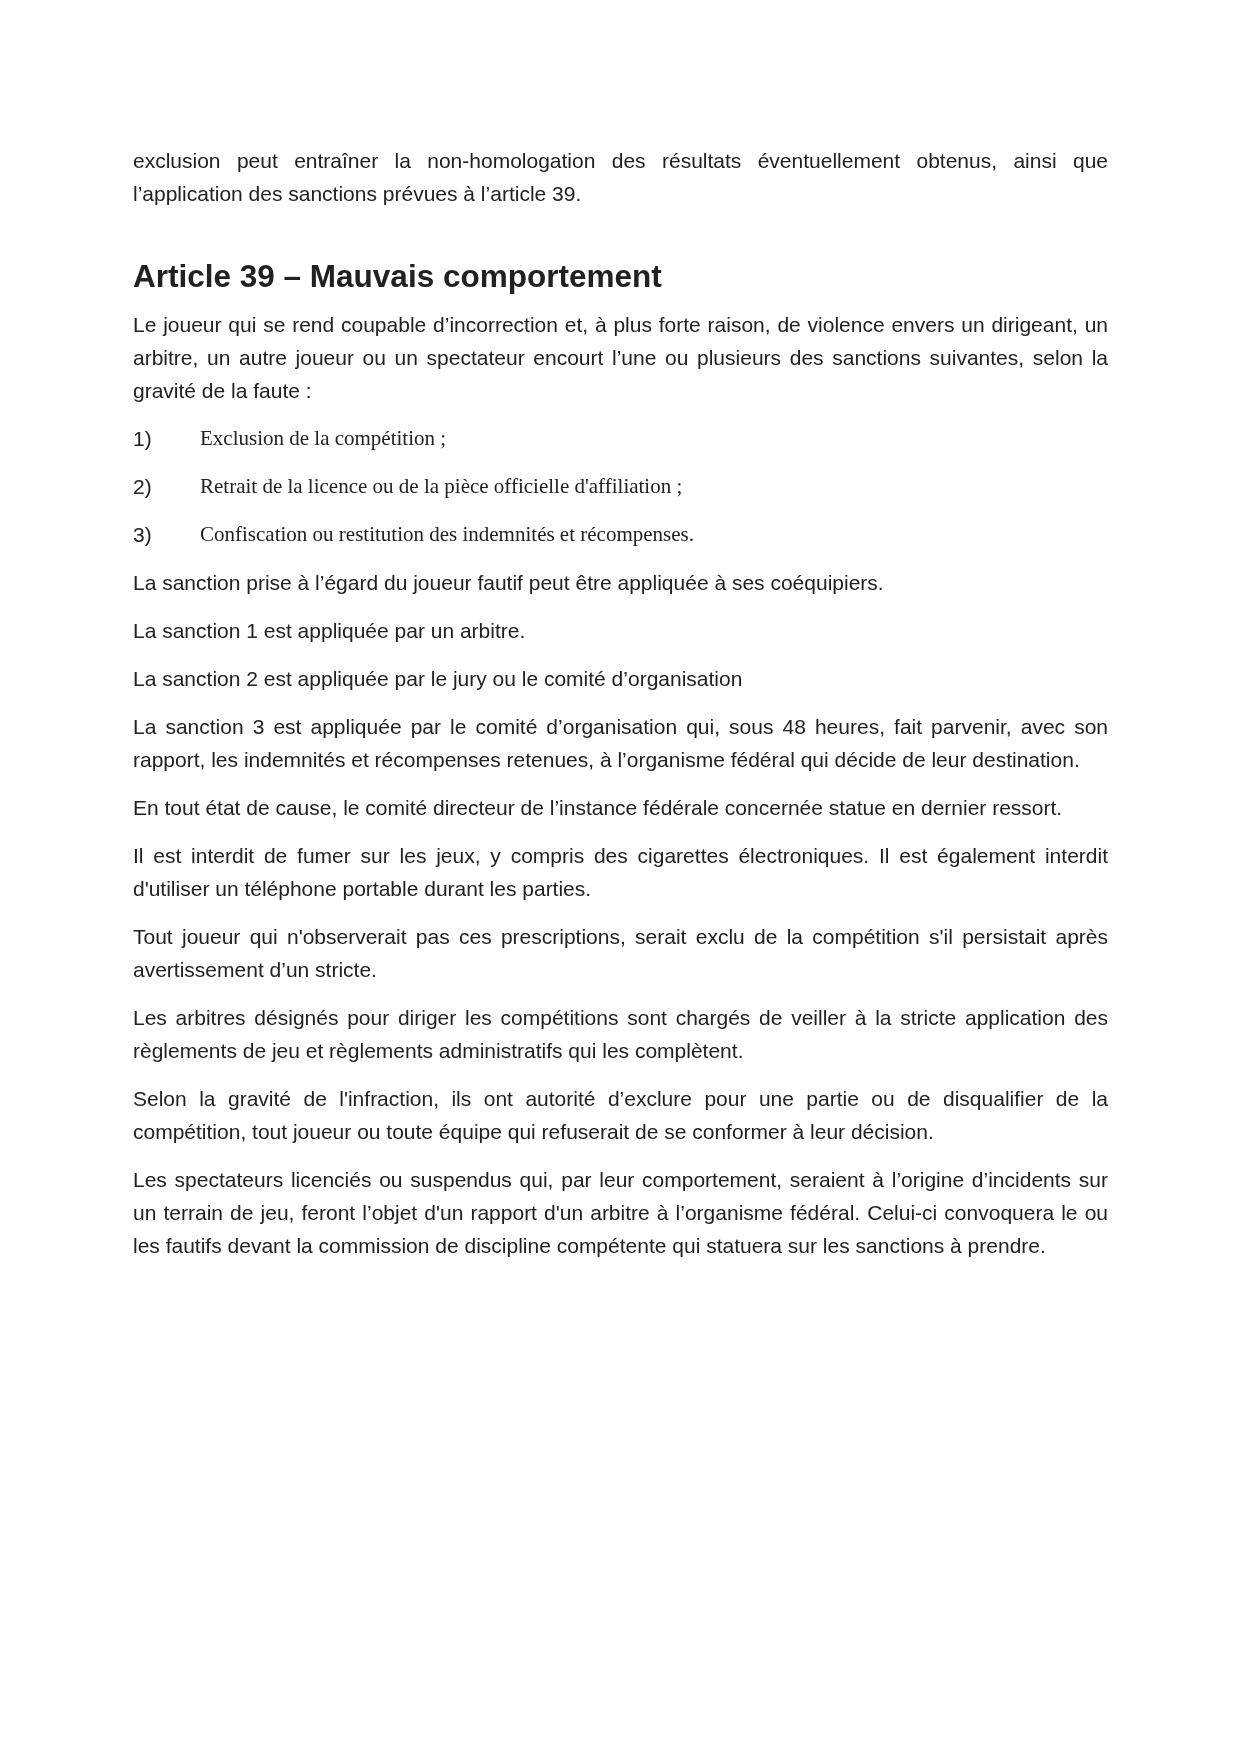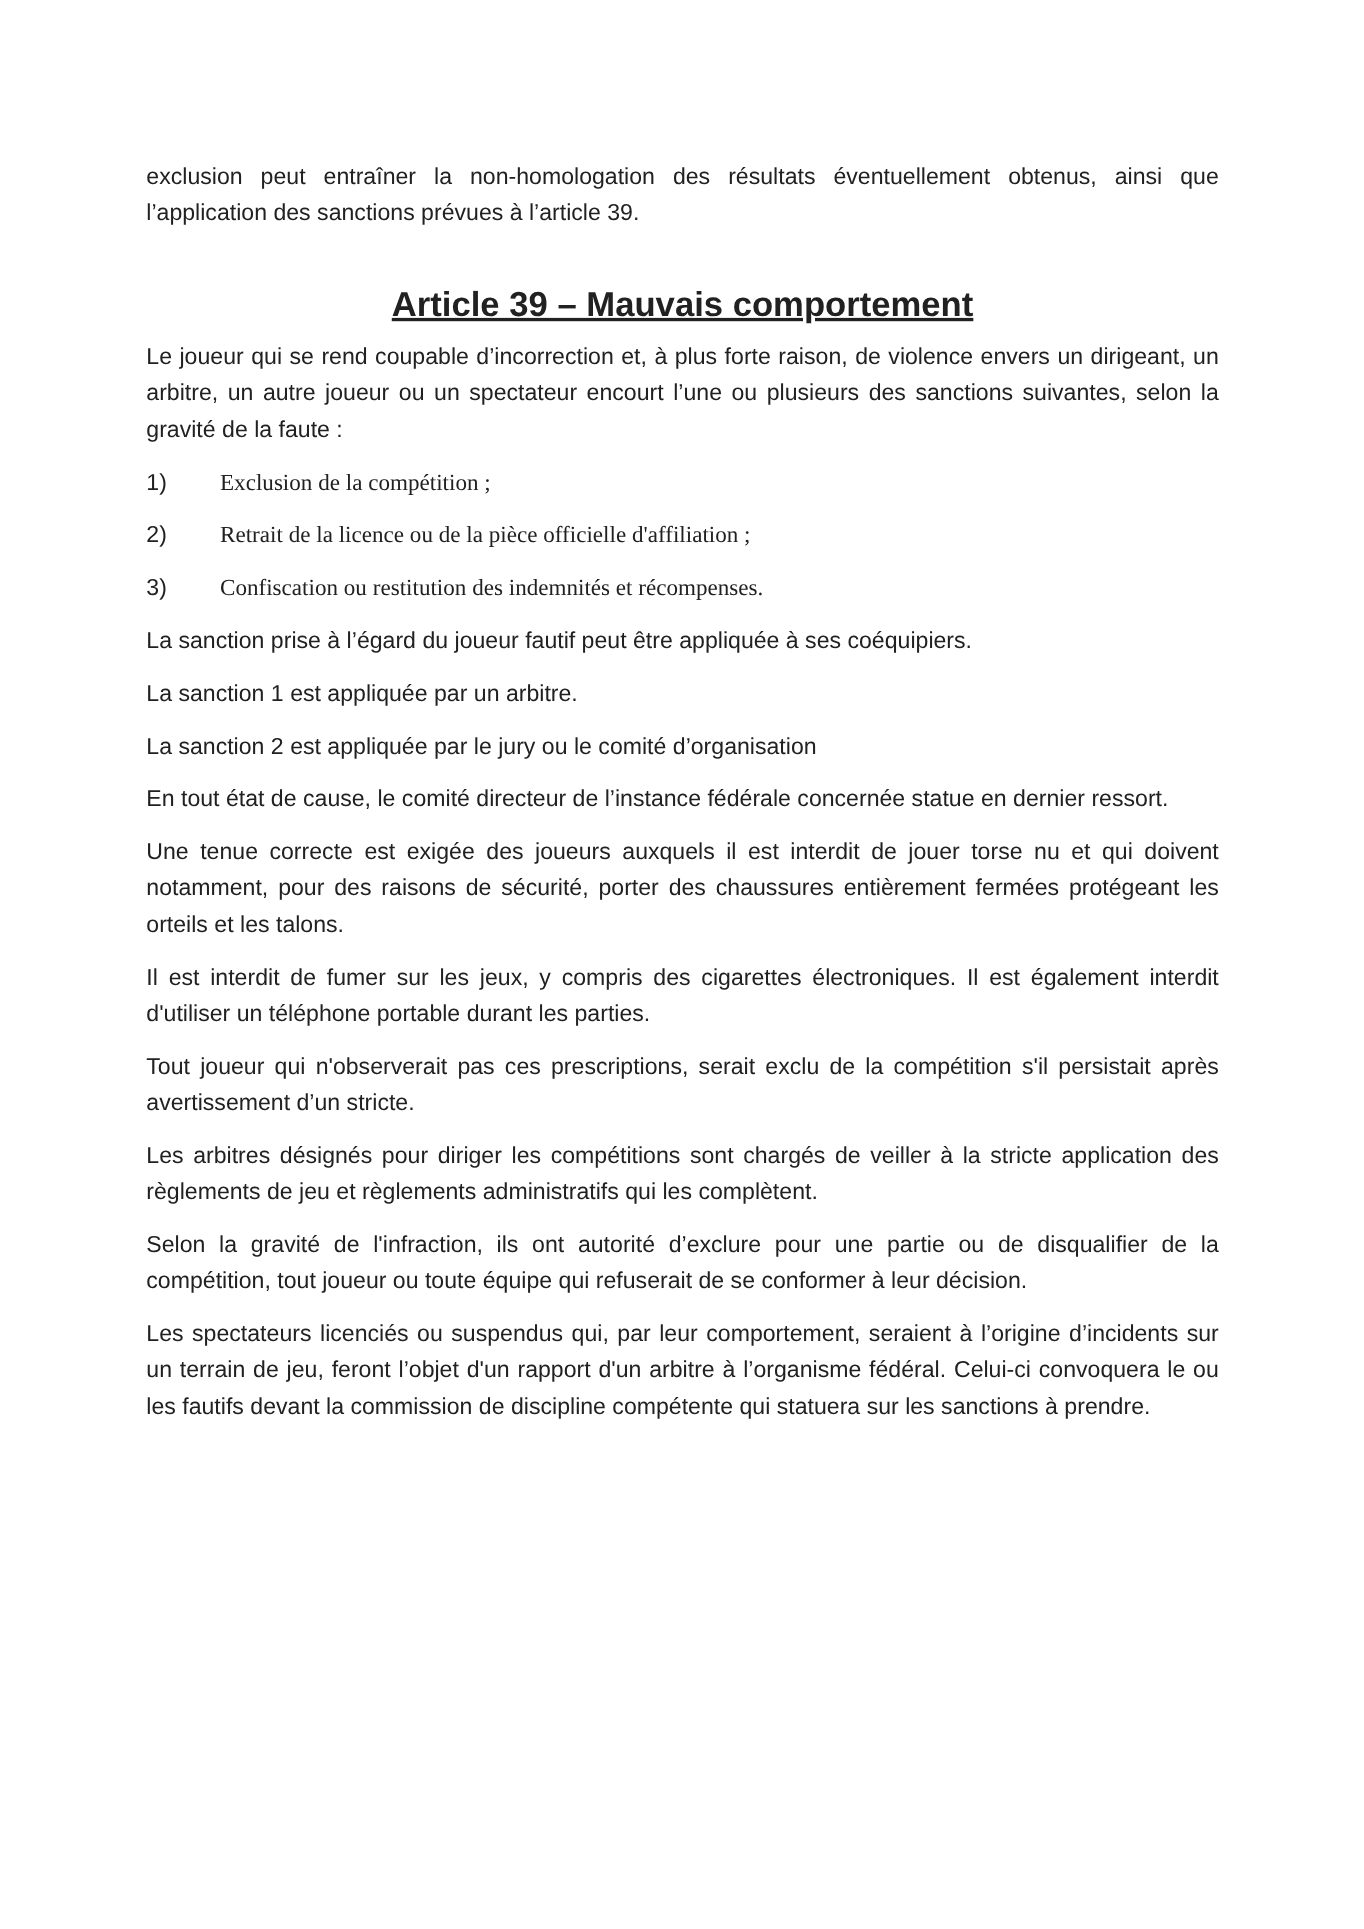--- a/index.html
+++ b/index.html
@@ -20,22 +20,21 @@
     line-height: 33px;
     color: #212121;
   }
   .para {
     margin: 0 0 15px 0;
     text-align: justify;
   }
   .heading {
     margin: 50px 0 15px 0;
     font-weight: bold;
-    text-align: center;
-    text-decoration: underline;
+    text-align: left;
   }
   .list-item {
     display: flex;
     margin: 0 0 15px 0;
   }
   .list-item .num {
     flex: 0 0 67px;
   }
   .list-item .txt {
     flex: 1 1 auto;
@@ -65,22 +64,22 @@
   </div>
 
   <div class="list-item">
     <span class="num">3)</span>
     <span class="txt">Confiscation ou restitution des indemnités et récompenses.</span>
   </div>
 
   <p class="para">La sanction prise à l’égard du joueur fautif peut être appliquée à ses coéquipiers.</p>
   <p class="para">La sanction 1 est appliquée par un arbitre.</p>
   <p class="para">La sanction 2 est appliquée par le jury ou le comité d’organisation</p>
+  <p class="para">La sanction 3 est appliquée par le comité d’organisation qui, sous 48 heures, fait parvenir, avec son rapport, les indemnités et récompenses retenues, à l’organisme fédéral qui décide de leur destination.</p>
   <p class="para">En tout état de cause, le comité directeur de l’instance fédérale concernée statue en dernier ressort.</p>
-  <p class="para">Une tenue correcte est exigée des joueurs auxquels il est interdit de jouer torse nu et qui doivent notamment, pour des raisons de sécurité, porter des chaussures entièrement fermées protégeant les orteils et les talons.</p>
   <p class="para">Il est interdit de fumer sur les jeux, y compris des cigarettes électroniques. Il est également interdit d'utiliser un téléphone portable durant les parties.</p>
   <p class="para">Tout joueur qui n'observerait pas ces prescriptions, serait exclu de la compétition s'il persistait après avertissement d’un stricte.</p>
 
 
   <p class="para">Les arbitres désignés pour diriger les compétitions sont chargés de veiller à la stricte application des règlements de jeu et règlements administratifs qui les complètent.</p>
   <p class="para">Selon la gravité de l'infraction, ils ont autorité d’exclure pour une partie ou de disqualifier de la compétition, tout joueur ou toute équipe qui refuserait de se conformer à leur décision.</p>
   <p class="para">Les spectateurs licenciés ou suspendus qui, par leur comportement, seraient à l’origine d’incidents sur un terrain de jeu, feront l’objet d'un rapport d'un arbitre à l’organisme fédéral. Celui-ci convoquera le ou les fautifs devant la commission de discipline compétente qui statuera sur les sanctions à prendre.</p>
 
 </div>
 

